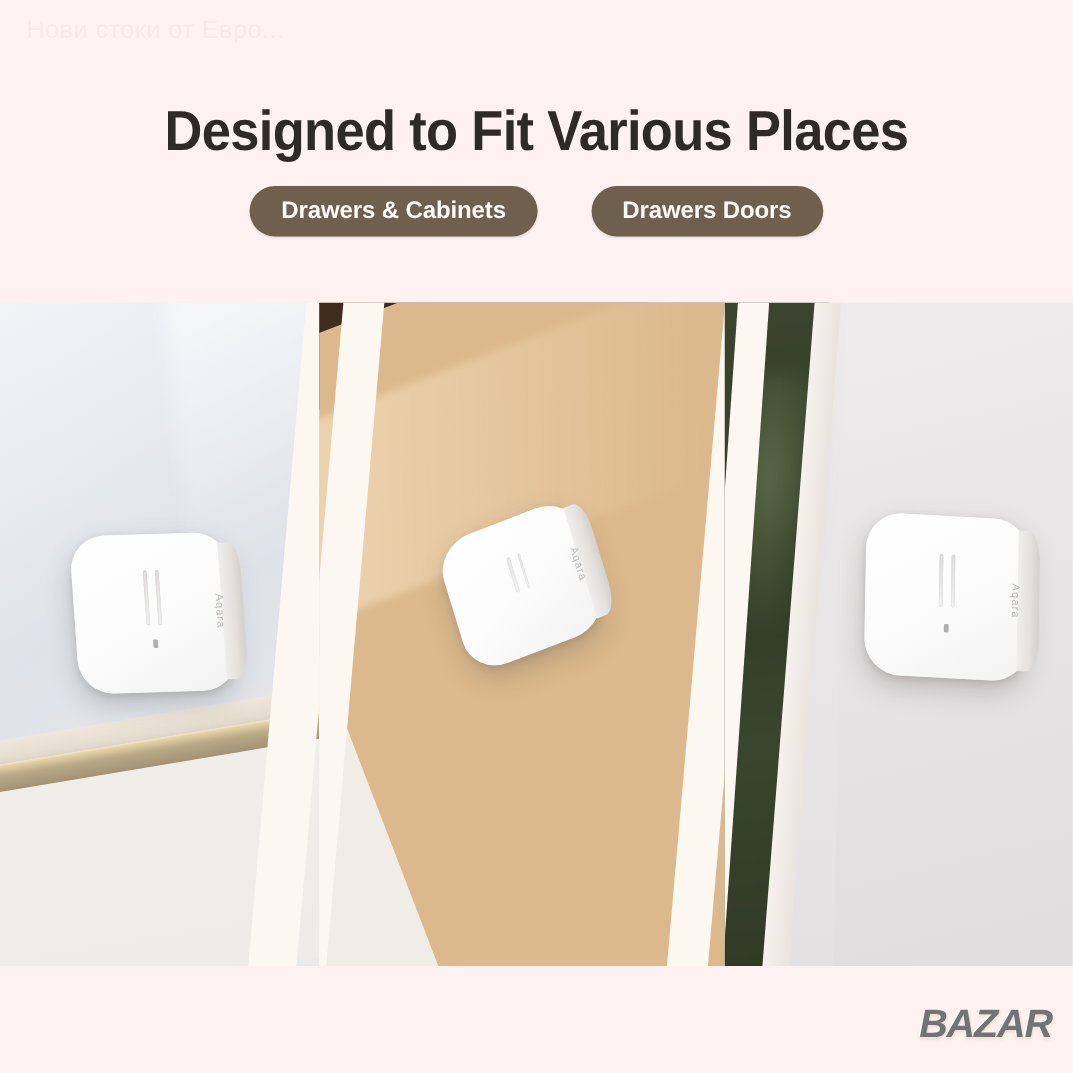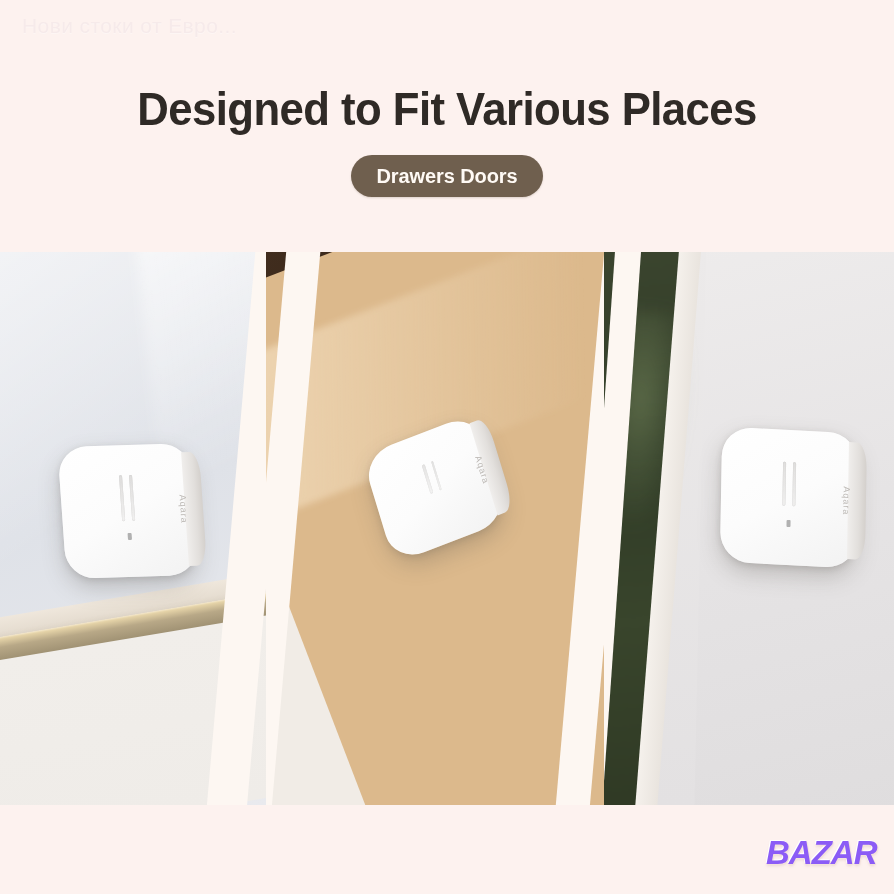--- a/index.html
+++ b/index.html
@@ -389,39 +389,42 @@
     width: 110px;
     height: 46px;
     user-select: none;
   }
   .bazar-text {
     font-family: "Liberation Sans Narrow", "Liberation Sans", sans-serif;
     font-weight: 700;
     font-style: italic;
     font-size: 33px;
     letter-spacing: -1px;
-    color: #8b5cf6;
+    color: #737373;
     text-shadow:
       1px 1px 0 #f3e2db,
       -1px -1px 0 #ffffff,
       0 2px 3px rgba(200,170,160,.35);
     line-height: 46px;
     text-align: left;
   }
 </style>
 </head>
 <body>
 
 <div class="page">
 
   <div class="top-watermark">Нови стоки от Евро...</div>
 
   <h1 class="heading">Designed to Fit Various Places</h1>
 
   <div class="pills">
+    <div class="pill">
+      <span>Drawers &amp; Cabinets</span>
+    </div>
     <div class="pill">
       <span>Drawers Doors</span>
     </div>
   </div>
 
   <div class="strip">
 
     <div class="panel panel-left">
       <div class="pl-glass"></div>
       <div class="pl-sheen"></div>

